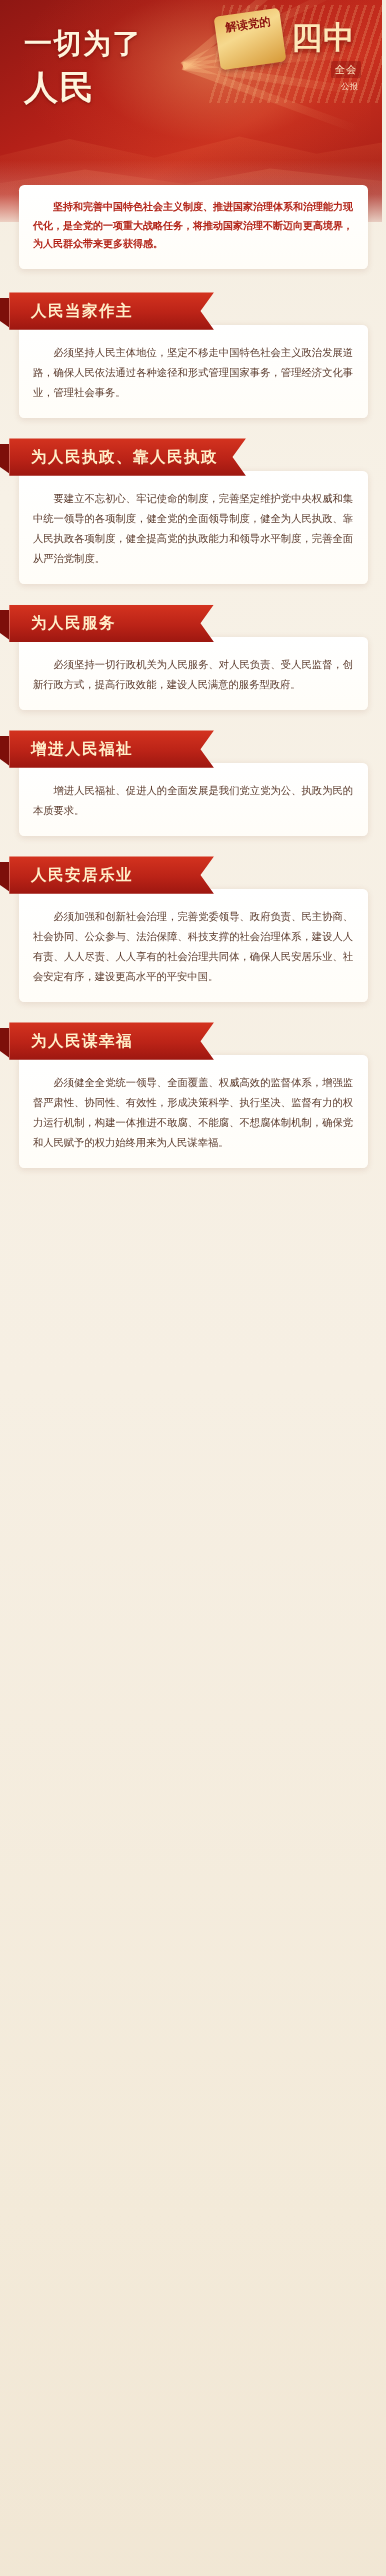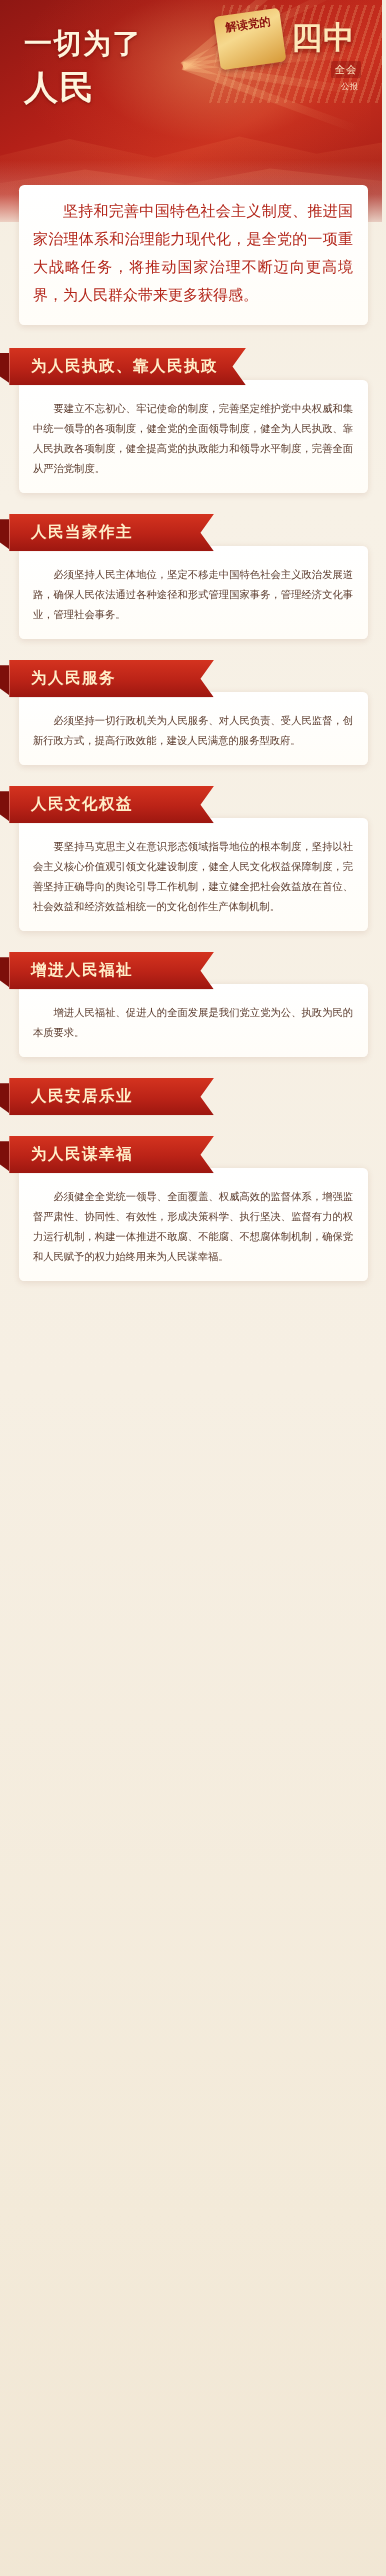--- a/index.html
+++ b/index.html
@@ -177,26 +177,26 @@
     margin: 0 18.5px 23px 18.5px;
     background: linear-gradient(180deg, #ffffff 0%, #fffdf8 100%);
     border-radius: 5.2px;
     box-shadow: 0 1.5px 6.2px rgba(120,60,30,0.12);
     padding: 13.4px 14.4px 15.5px 14.4px;
     box-sizing: border-box;
   }
   .intro-card p {
     margin: 0;
     color: #b3261a;
-    font-size: 15px;
+    font-size: 10px;
     line-height: 1.85;
     text-align: justify;
     text-indent: 2em;
     font-family: "DejaVu Serif", "Liberation Serif", serif;
-    font-weight: normal;
+    font-weight: bold;
   }
 
   .section {
     margin: 0 0 20.6px 0;
     position: relative;
   }
 
   .banner {
     position: relative;
     margin-left: 9.3px;
@@ -275,61 +275,57 @@
   </div>
 
   <div class="content">
 
     <div class="intro-card">
       <p>坚持和完善中国特色社会主义制度、推进国家治理体系和治理能力现代化，是全党的一项重大战略任务，将推动国家治理不断迈向更高境界，为人民群众带来更多获得感。</p>
     </div>
 
     <div class="section">
       <div class="banner-tail"></div>
+      <div class="banner">人民当家作主</div>
+      <div class="body-card">
+        <p>必须坚持人民主体地位，坚定不移走中国特色社会主义政治发展道路，确保人民依法通过各种途径和形式管理国家事务，管理经济文化事业，管理社会事务。</p>
+      </div>
+    </div>
+
+    <div class="section">
+      <div class="banner-tail"></div>
       <div class="banner">为人民执政、靠人民执政</div>
       <div class="body-card">
         <p>要建立不忘初心、牢记使命的制度，完善坚定维护党中央权威和集中统一领导的各项制度，健全党的全面领导制度，健全为人民执政、靠人民执政各项制度，健全提高党的执政能力和领导水平制度，完善全面从严治党制度。</p>
       </div>
     </div>
 
     <div class="section">
       <div class="banner-tail"></div>
-      <div class="banner">人民当家作主</div>
-      <div class="body-card">
-        <p>必须坚持人民主体地位，坚定不移走中国特色社会主义政治发展道路，确保人民依法通过各种途径和形式管理国家事务，管理经济文化事业，管理社会事务。</p>
-      </div>
-    </div>
-
-    <div class="section">
-      <div class="banner-tail"></div>
       <div class="banner">为人民服务</div>
       <div class="body-card">
         <p>必须坚持一切行政机关为人民服务、对人民负责、受人民监督，创新行政方式，提高行政效能，建设人民满意的服务型政府。</p>
       </div>
     </div>
 
-    <div class="section">
-      <div class="banner-tail"></div>
-      <div class="banner">人民文化权益</div>
-      <div class="body-card">
-        <p>要坚持马克思主义在意识形态领域指导地位的根本制度，坚持以社会主义核心价值观引领文化建设制度，健全人民文化权益保障制度，完善坚持正确导向的舆论引导工作机制，建立健全把社会效益放在首位、社会效益和经济效益相统一的文化创作生产体制机制。</p>
-      </div>
-    </div>
 
     <div class="section">
       <div class="banner-tail"></div>
       <div class="banner">增进人民福祉</div>
       <div class="body-card">
         <p>增进人民福祉、促进人的全面发展是我们党立党为公、执政为民的本质要求。</p>
       </div>
     </div>
 
     <div class="section">
       <div class="banner-tail"></div>
       <div class="banner">人民安居乐业</div>
+      <div class="body-card">
+        <p>必须加强和创新社会治理，完善党委领导、政府负责、民主协商、社会协同、公众参与、法治保障、科技支撑的社会治理体系，建设人人有责、人人尽责、人人享有的社会治理共同体，确保人民安居乐业、社会安定有序，建设更高水平的平安中国。</p>
+      </div>
     </div>
 
     <div class="section">
       <div class="banner-tail"></div>
       <div class="banner">为人民谋幸福</div>
       <div class="body-card">
         <p>必须健全全党统一领导、全面覆盖、权威高效的监督体系，增强监督严肃性、协同性、有效性，形成决策科学、执行坚决、监督有力的权力运行机制，构建一体推进不敢腐、不能腐、不想腐体制机制，确保党和人民赋予的权力始终用来为人民谋幸福。</p>
       </div>
     </div>
 

